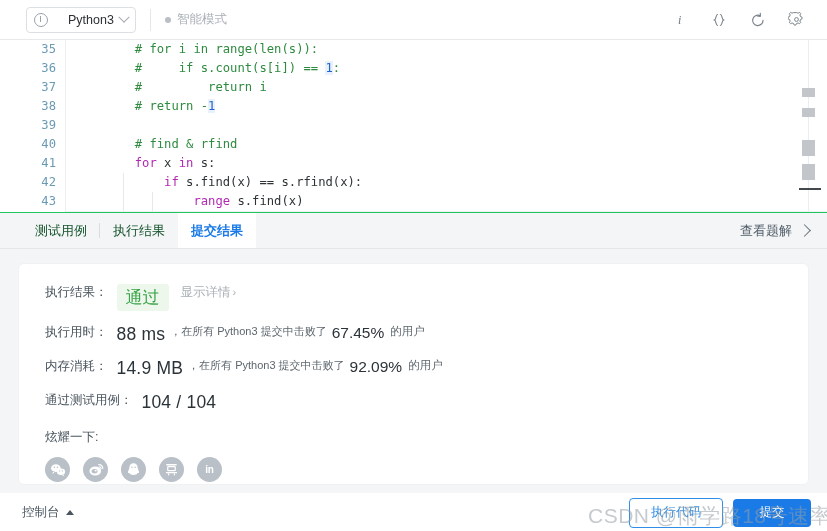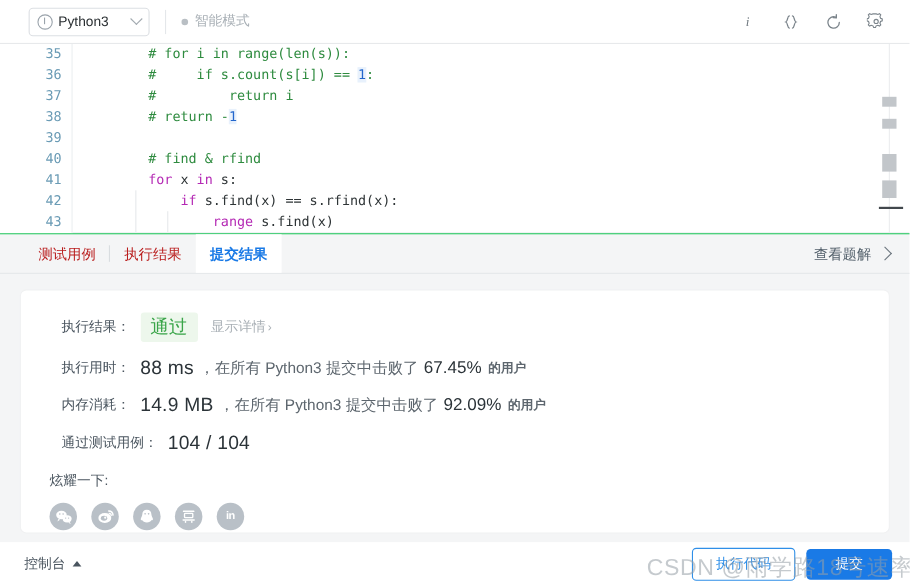--- a/index.html
+++ b/index.html
@@ -35,21 +35,21 @@
     height: 26px;
     padding: 0 7px 0 7px;
     box-sizing: border-box;
     background: #fff;
     min-width: 110px;
     justify-content: space-between;
   }
   .lang-left {
     display: flex;
     align-items: center;
-    gap: 5px;
+    gap: 20px;
   }
   .lang-name {
     font-size: 12.5px;
     color: #2b3033;
   }
   .info-circle {
     width: 12px; height: 12px;
     border: 1px solid #9aa3ab;
     border-radius: 50%;
     position: relative;
@@ -200,21 +200,21 @@
     display: flex;
     align-items: stretch;
     padding-left: 22px;
     box-sizing: border-box;
   }
   .tab {
     display: flex;
     align-items: center;
     padding: 0 13px;
     font-size: 13px;
-    color: #b91c1c;
+    color: #14532d;
     cursor: pointer;
     position: relative;
   }
   .tab.sep::after {
     content: "";
     position: absolute;
     right: 0; top: 10px;
     width: 1px; height: 15px;
     background: #d9dde0;
   }
@@ -252,23 +252,22 @@
   .card {
     background: #ffffff;
     border-radius: 6px;
     height: 222px;
     box-sizing: border-box;
     padding: 20px 0 0 26px;
     border: 1px solid #f0f1f2;
   }
   .row {
     display: flex;
-    align-items: center;
+    align-items: flex-start;
     margin-bottom: 13px;
-    margin-left: 11px;
   }
   .lbl {
     font-size: 12.5px;
     color: #4a555f;
     margin-right: 9px;
   }
   .pill-pass {
     background: #edf7ec;
     color: #3aa549;
     font-size: 17px;
@@ -284,33 +283,32 @@
   .detail-link .chev-sm {
     font-size: 11px;
     margin-left: 2px;
   }
   .big {
     font-size: 17.5px;
     color: #2b3338;
     letter-spacing: 0.2px;
   }
   .mid-text {
-    font-size: 14px;
+    font-size: 11px;
     color: #5d666e;
     margin: 0 5px;
   }
   .pct {
     font-size: 15.5px;
     color: #2b3338;
   }
   .tail-text {
     font-size: 11.5px;
     color: #5d666e;
     margin-left: 6px;
-    font-weight: bold;
   }
   .row-cases { margin-bottom: 16px; }
   .share-label {
     font-size: 12.5px;
     color: #4a555f;
     margin-bottom: 11px;
   }
   .share-icons {
     display: flex;
     gap: 13px;

